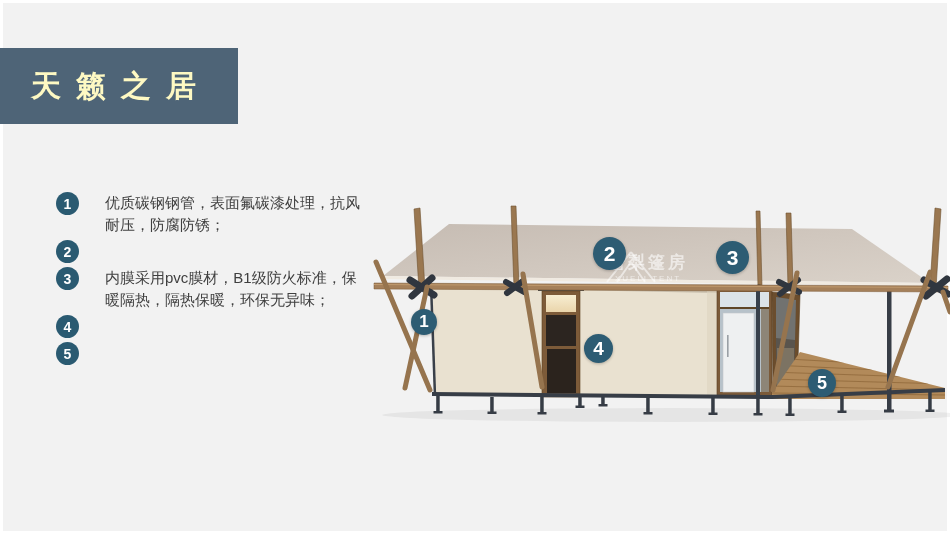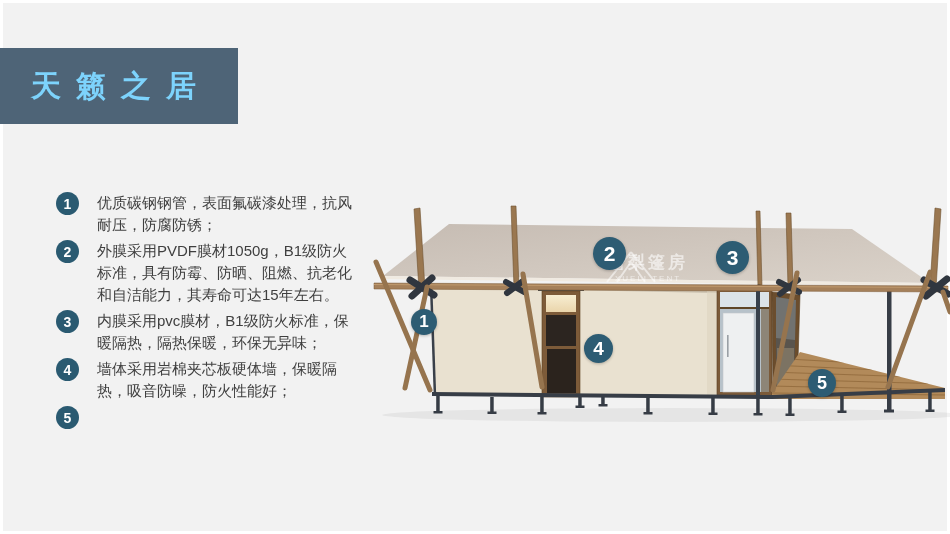--- a/index.html
+++ b/index.html
@@ -8,30 +8,30 @@
     box-shadow:inset 0 0 0 3px #ffffff;overflow:hidden;
     font-family:"Liberation Sans","DejaVu Sans",sans-serif;
   }
   
   .title-bar{
     position:absolute;left:0;top:48px;width:238px;height:76px;
     background:#4e6477;display:flex;align-items:center;box-sizing:border-box;
     padding-left:31px;
   }
   .title-text{
-    color:#7dd3fc;font-size:30px;font-weight:bold;letter-spacing:15px;white-space:nowrap;
+    color:#fef9c3;font-size:30px;font-weight:bold;letter-spacing:15px;white-space:nowrap;
   }
   
   .features{position:absolute;left:56px;top:192px;width:312px;}
   .feature{display:flex;align-items:flex-start;margin-bottom:4px;}
   .badge{
     flex:0 0 23px;width:23px;height:23px;border-radius:50%;background:#2a5a71;
     color:#fff;font-size:14px;font-weight:bold;display:flex;align-items:center;justify-content:center;
   }
-  .ftext{margin-left:18px;width:258px;font-size:15px;line-height:22px;color:#3f3f3f;}
+  .ftext{margin-left:26px;width:258px;font-size:15px;line-height:22px;color:#3f3f3f;}
   
   .render{position:absolute;left:372px;top:200px;width:578px;height:235px;}
   .render svg{position:absolute;left:0;top:0;}
   .marker{
     position:absolute;border-radius:50%;background:#2d5c73;color:#fff;font-weight:bold;
     display:flex;align-items:center;justify-content:center;box-shadow:0 1px 3px rgba(0,0,0,.25);
   }
   .mk0{left:39px;top:109px;width:26px;height:26px;font-size:17px;}
   .mk1{left:221px;top:37px;width:33px;height:33px;font-size:21px;}
   .mk2{left:344px;top:41px;width:33px;height:33px;font-size:21px;}
@@ -54,29 +54,27 @@
     <span class="title-text">天籁之居</span>
   </div>
 
   <div class="features">
     <div class="feature">
       <span class="badge">1</span>
       <span class="ftext">优质碳钢钢管，表面氟碳漆处理，抗风耐压，防腐防锈；</span>
     </div>
     <div class="feature">
       <span class="badge">2</span>
-      <span class="ftext">外膜采用PVDF膜材1050g，B1级防火标准，具有防霉、防晒、阻燃、抗老化和自洁能力，其寿命可达15年左右。</span>
     </div>
     <div class="feature">
       <span class="badge">3</span>
       <span class="ftext">内膜采用pvc膜材，B1级防火标准，保暖隔热，隔热保暖，环保无异味；</span>
     </div>
     <div class="feature">
       <span class="badge">4</span>
-      <span class="ftext">墙体采用岩棉夹芯板硬体墙，保暖隔热，吸音防噪，防火性能好；</span>
     </div>
     <div class="feature">
       <span class="badge">5</span>
     </div>
   </div>
 
   <div class="render">
     <svg width="578" height="235" viewBox="0 0 578 235">
       <defs>
         <linearGradient id="roofGrad" x1="0" y1="0" x2="1" y2="1">

